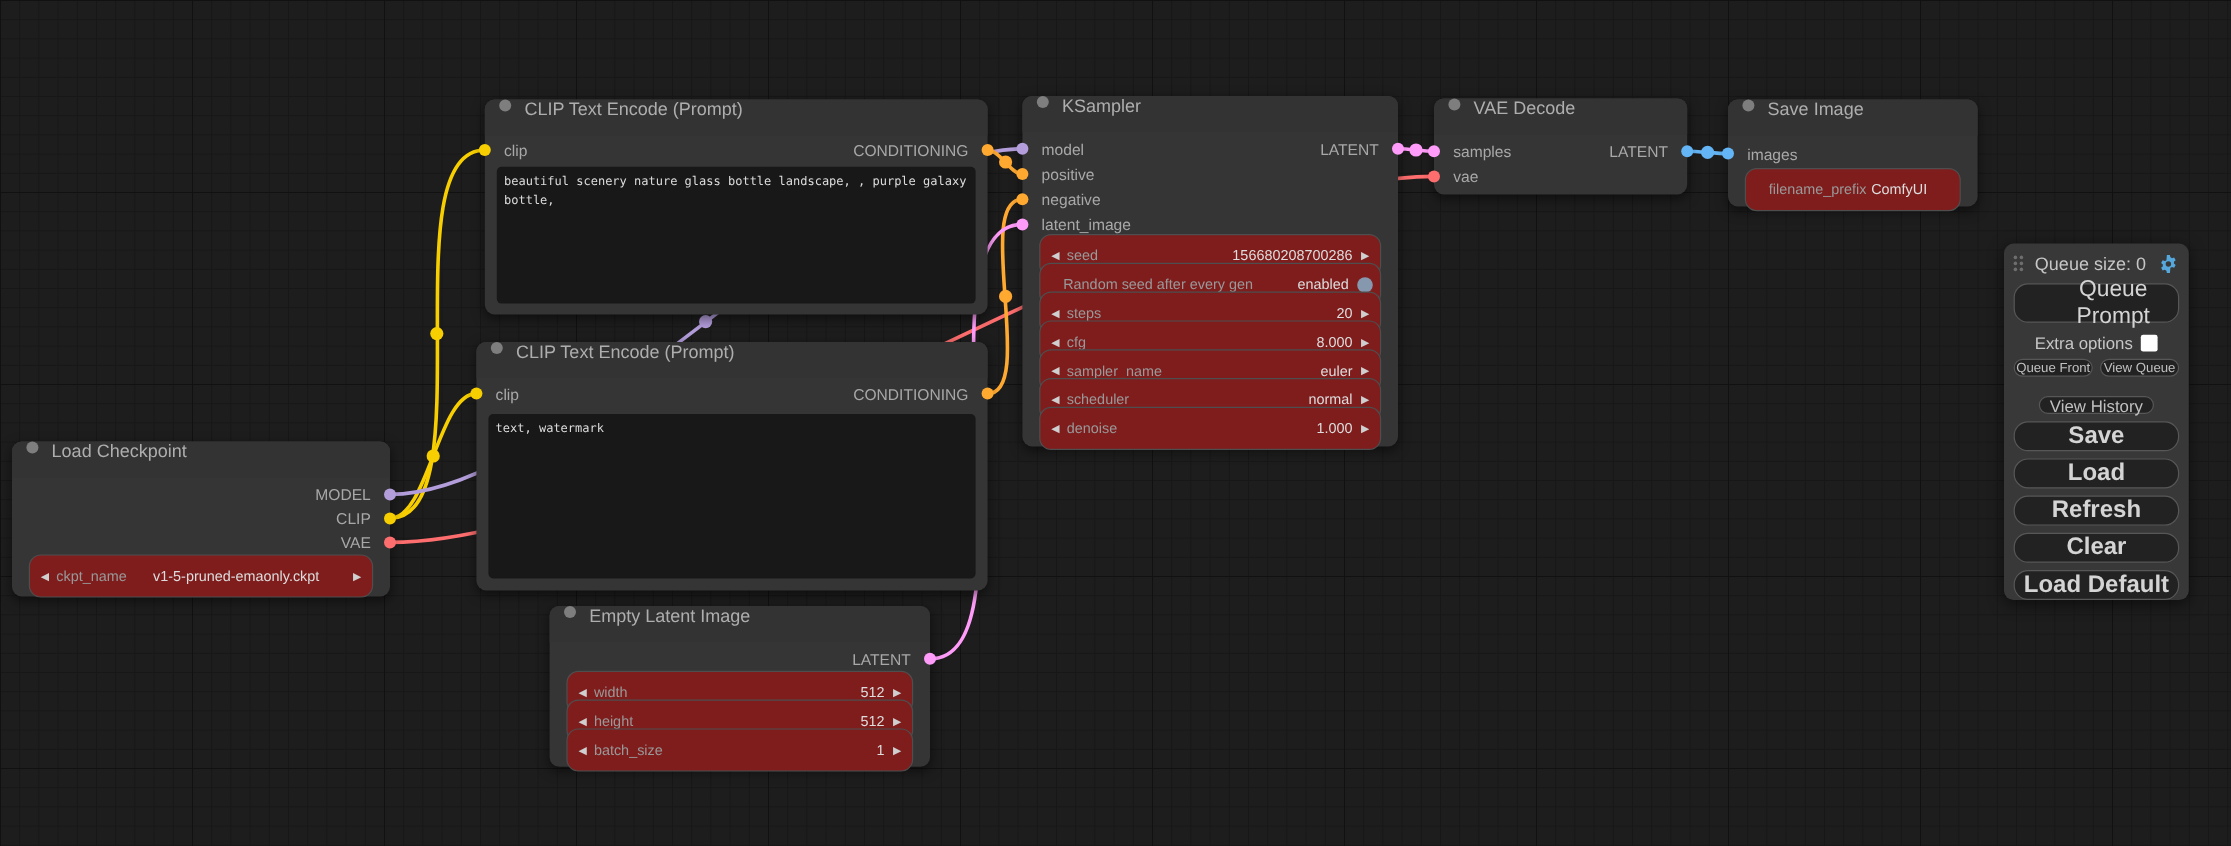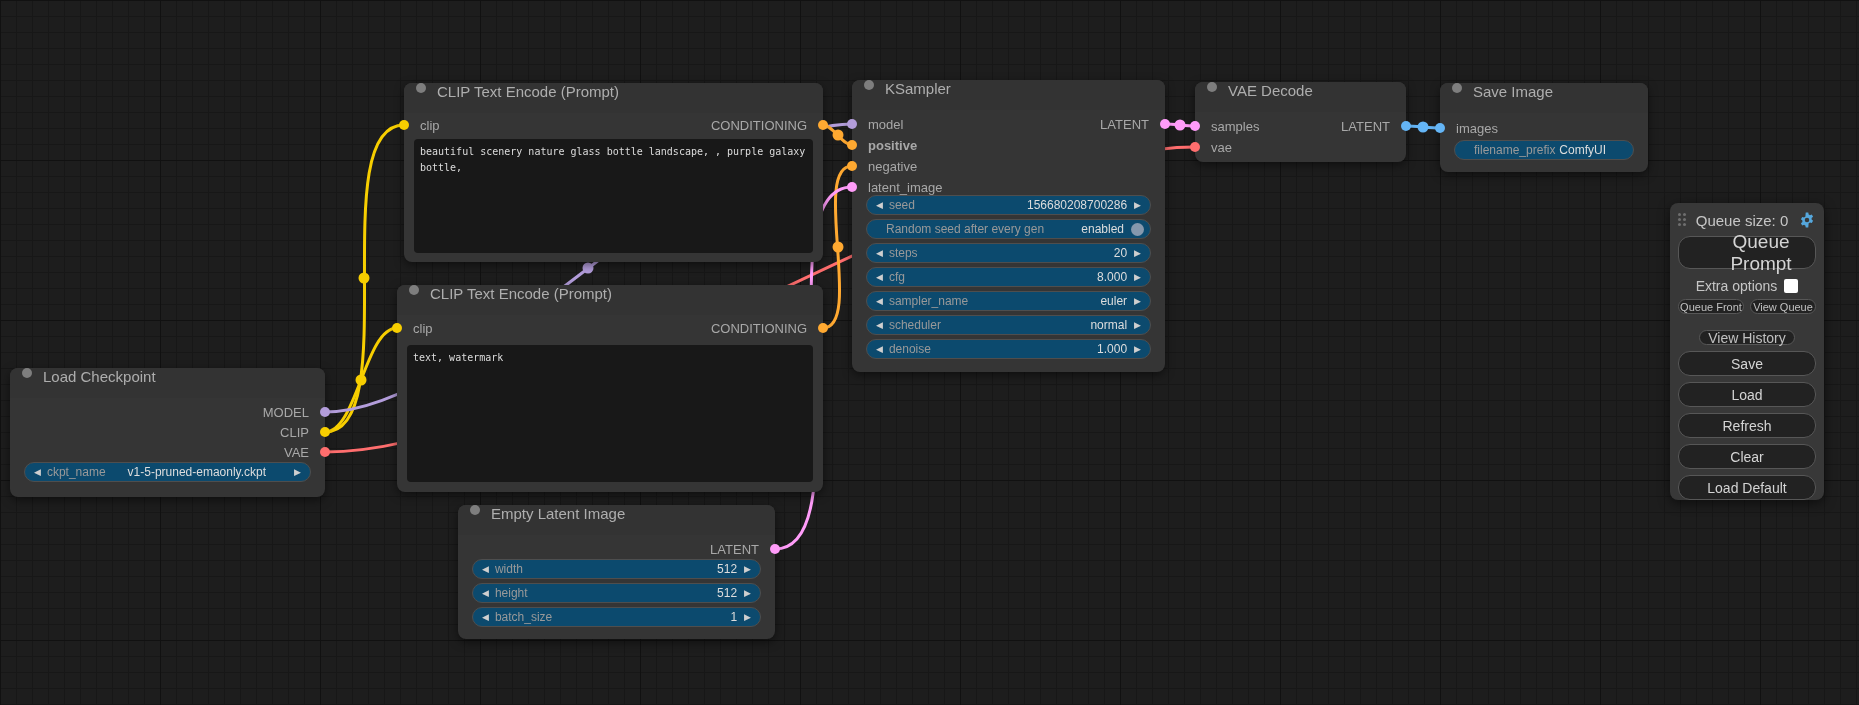--- a/index.html
+++ b/index.html
@@ -24,21 +24,21 @@
   .tdot{width:10px;height:10px;border-radius:50%;background:#7e7e7e;margin:0 11px 0 12px;flex:none;}
   .ttext{font-size:15px;color:#aeaeae;white-space:nowrap;}
 
   .prow{position:absolute;left:0;right:0;height:20px;display:flex;align-items:center;
         font-size:13px;color:#a8a8a8;}
   .port{position:absolute;top:50%;margin-top:-5px;width:10px;height:10px;border-radius:50%;}
   .pin{left:-5px;} .pout{right:-5px;}
   .pin-label{margin-left:16px;white-space:nowrap;}
   .pout-label{margin-left:auto;margin-right:16px;white-space:nowrap;}
 
-  .widget{position:absolute;left:14px;right:14px;height:20px;background:#0c4a6e;
+  .widget{position:absolute;left:14px;right:14px;height:36px;background:#7f1d1d;
           border:1px solid #4e4e4e;border-radius:10px;display:flex;align-items:center;
           font-size:12px;padding:0 9px;box-sizing:border-box;}
   .warrow{color:#cfcfcf;font-size:9px;flex:none;line-height:1;}
   .wlabel{color:#999999;margin-left:6px;white-space:nowrap;}
   .wvalue{color:#dddddd;margin-left:auto;margin-right:7px;white-space:nowrap;}
   .toggle{width:13px;height:13px;border-radius:50%;background:#8598ad;flex:none;margin-right:-3px;}
 
   .ptext{position:absolute;left:10px;right:10px;background:#181818;border-radius:4px;
          color:#dcdcdc;font-family:"DejaVu Sans Mono",monospace;font-size:10px;line-height:1.55;
          padding:5px 6px;box-sizing:border-box;white-space:pre-wrap;word-break:break-word;}
@@ -55,21 +55,21 @@
   .gear{flex:none;width:18px;height:18px;}
   .btn{background:#222222;border:1px solid #575757;border-radius:12px;color:#d4d4d4;
        text-align:center;box-sizing:border-box;display:flex;align-items:center;justify-content:center;}
   .btn-queue{height:33px;font-size:19px;margin-top:7px;padding-left:28px;}
   .extra-row{margin-top:8px;height:17px;display:flex;align-items:center;justify-content:center;
              font-size:14px;color:#c6c6c6;}
   .checkbox{width:14px;height:14px;background:#ffffff;border-radius:2px;margin-left:7px;flex:none;}
   .small-row{display:flex;gap:6px;margin-top:5px;}
   .btn-small{height:15px;font-size:11px;flex:1;border-radius:9px;color:#c0c0c0;}
   .btn-history{height:15px;font-size:14px;border-radius:9px;width:96px;margin:16px auto 0;color:#c0c0c0;}
-  .btn-big{height:25px;font-size:14px;margin-top:6px;}
+  .btn-big{height:25px;font-size:20px;margin-top:6px;font-weight:bold;}
   .btn-big:first-of-type{margin-top:14px;}
 </style>
 </head>
 <body>
 
 <svg id="wires" width="1859" height="705">
   <path d="M325,432 C405,432 324,125 404,125" style="stroke: rgb(247, 206, 0);"></path>
   <path d="M325,432 C357,432 365,328 397,328" style="stroke: rgb(247, 206, 0);"></path>
   <path d="M325,412 C475,412 702,124 852,124" style="stroke: rgb(179, 157, 219);"></path>
   <path d="M325,452 C555,452 965,147 1195,147" style="stroke: rgb(255, 110, 110);"></path>
@@ -146,21 +146,21 @@
   <div class="ntitle">
     <span class="tdot"></span>
     <span class="ttext">KSampler</span>
   </div>
   <div class="prow" style="top:34px;">
     <span class="port pin" style="background: rgb(179, 157, 219);"></span>
     <span class="pin-label">model</span>
     <span class="pout-label">LATENT</span>
     <span class="port pout" style="background: rgb(255, 156, 249);"></span>
   </div>
-  <div class="prow" style="top:55px;font-weight:bold;">
+  <div class="prow" style="top:55px;">
     <span class="port pin" style="background: rgb(255, 169, 49);"></span>
     <span class="pin-label">positive</span>
   </div>
   <div class="prow" style="top:76px;">
     <span class="port pin" style="background: rgb(255, 169, 49);"></span>
     <span class="pin-label">negative</span>
   </div>
   <div class="prow" style="top:97px;">
     <span class="port pin" style="background: rgb(255, 156, 249);"></span>
     <span class="pin-label">latent_image</span>

